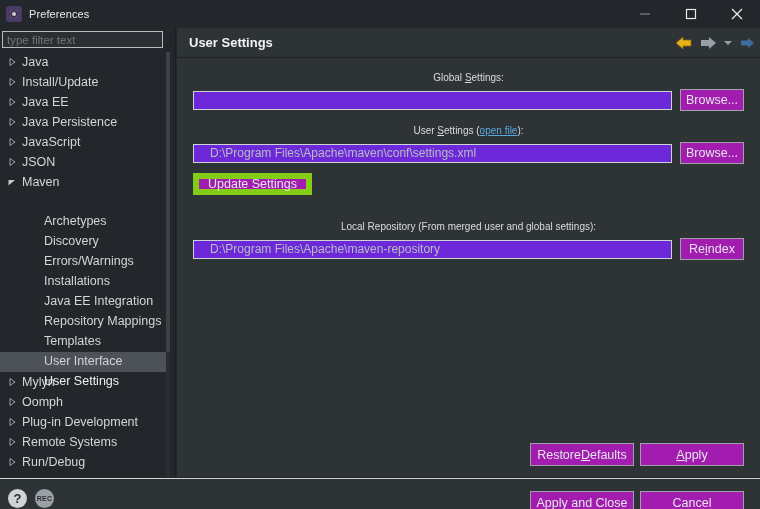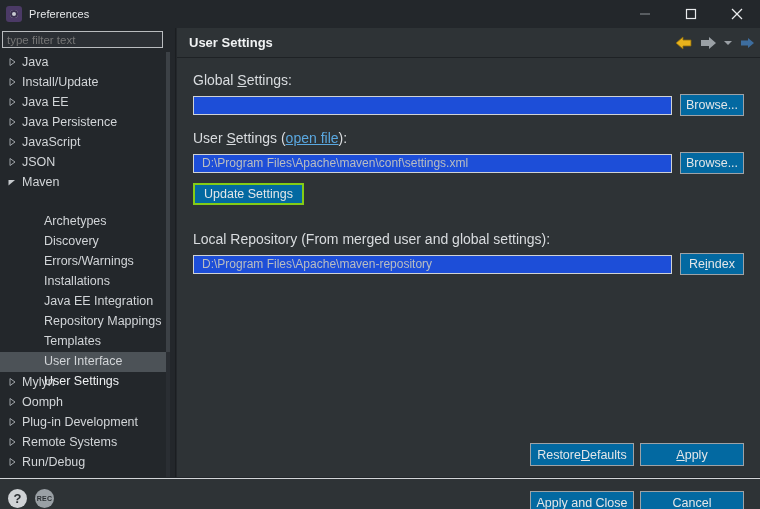--- a/index.html
+++ b/index.html
@@ -174,67 +174,68 @@
     justify-content: center;
   }
   .nav-icon.small { width: 13px; }
   .nav-icon svg { display: block; }
 
   .main-body {
     position: relative;
     padding: 14px 16px 0 16px;
   }
   .field-label {
-    font-size: 14px;
+    font-size: 10px;
     color: #d9dcdf;
     margin-bottom: 6px;
     white-space: nowrap;
+    text-align: center;
   }
   .field-label u { text-decoration: underline; }
   .link {
     color: #5aa8e0;
     text-decoration: underline;
   }
   .row {
     display: flex;
     align-items: center;
     gap: 8px;
   }
   .text-input {
     height: 19px;
     box-sizing: border-box;
-    background: #1d4ed8;
+    background: #6d28d9;
     border: 1px solid #cfd2d5;
     color: #b9bdc1;
     font-size: 12px;
     font-family: "Liberation Sans", sans-serif;
-    padding: 0 8px;
+    padding: 0 16px;
     line-height: 17px;
     outline: none;
   }
   .text-input.wide { width: 484px; }
   .btn {
     box-sizing: border-box;
-    background: #0369a1;
+    background: #a21caf;
     border: 1px solid #9ea2a6;
     color: #e3e6e8;
     font-size: 12.5px;
     font-family: "Liberation Sans", sans-serif;
     height: 22px;
     padding: 0 9px;
     cursor: default;
     white-space: nowrap;
     display: inline-flex;
     align-items: center;
     justify-content: center;
   }
   .btn u { text-decoration: underline; }
   .btn-browse { width: 64px; }
   .btn-focus {
-    border: 2px solid #84cc16;
+    border: 6px solid #84cc16;
     outline: 1px solid #2e3336;
     box-shadow: 0 0 0 1px #cfd2d5;
     text-align: right;
   }
   .spacer-lg { height: 26px; }
   .spacer-md { height: 14px; }
   .spacer-sm { height: 9px; }
 
   .bottom-btns {
     position: absolute;

